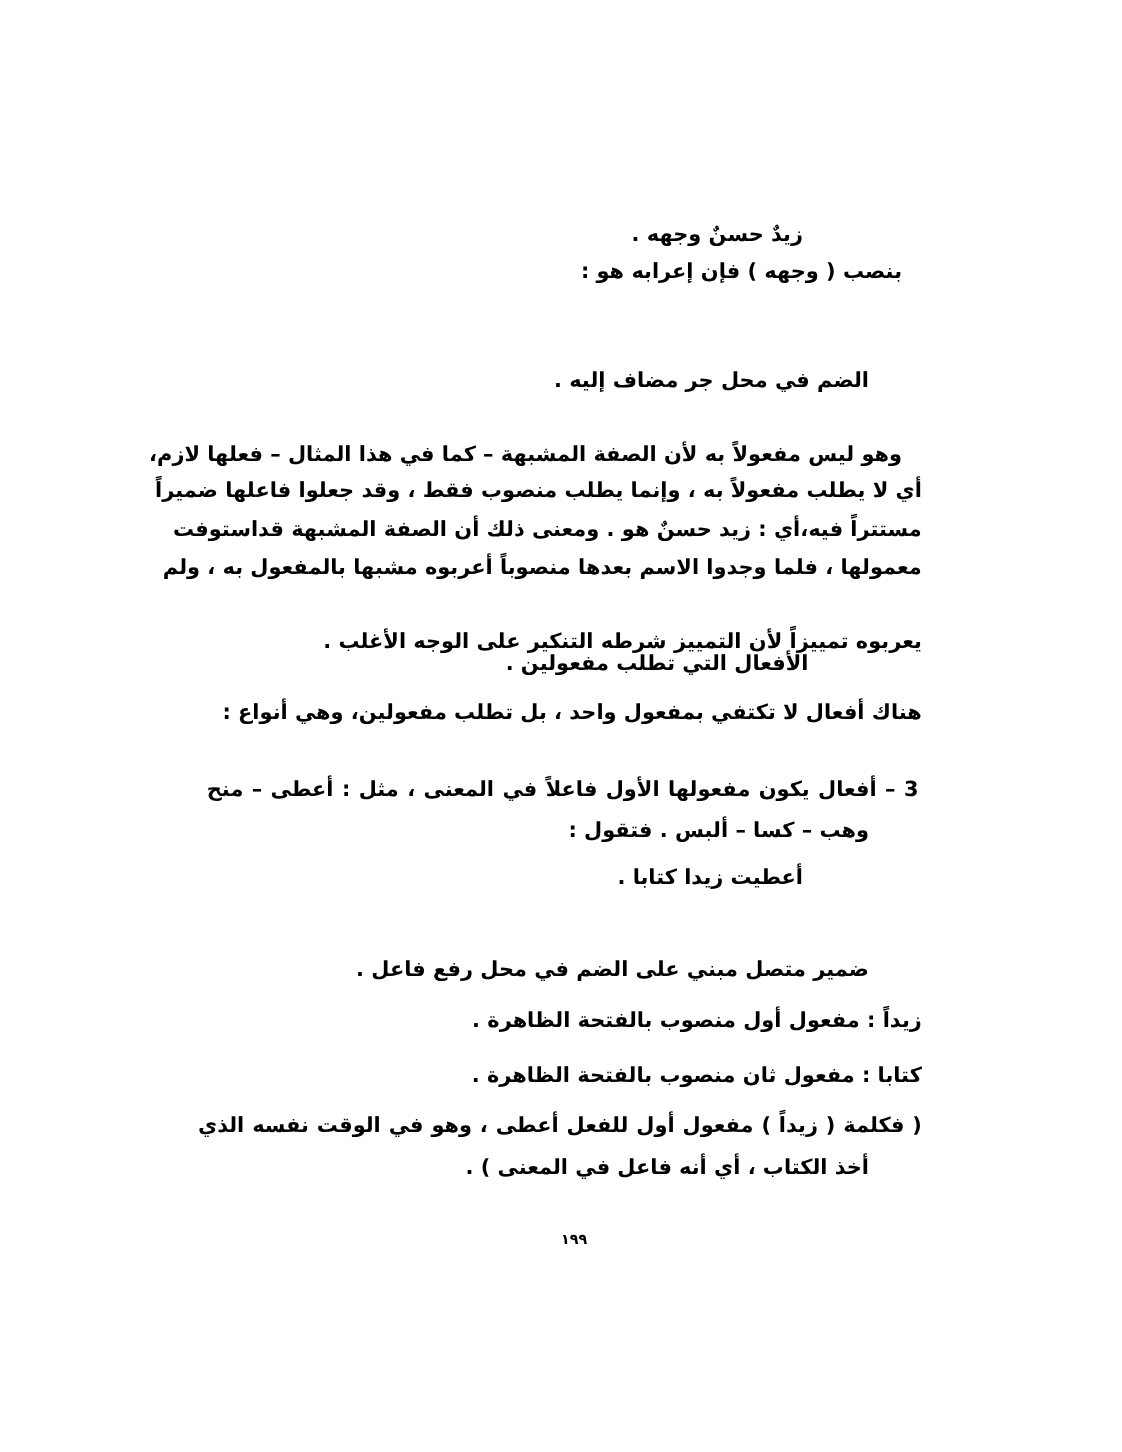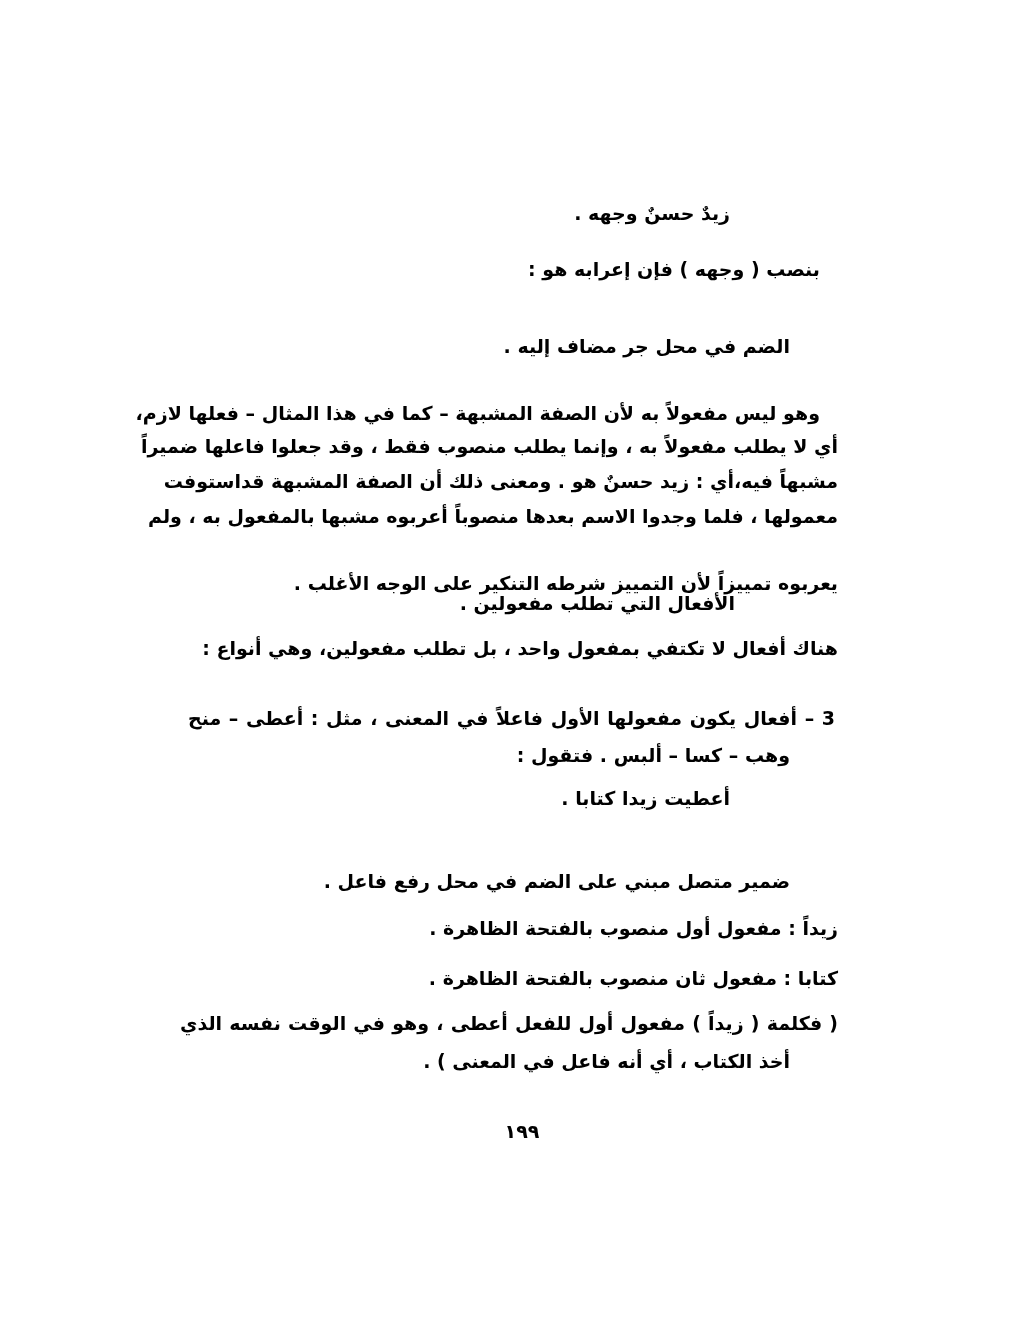--- a/index.html
+++ b/index.html
@@ -6,33 +6,33 @@
   body { width: 1020px; height: 1320px; position: relative; overflow: hidden;
          font-family: "DejaVu Sans", sans-serif; color: #000; }
   .page { position: absolute; left: 0; top: 0; width: 1020px; height: 1320px; background: #fff; }
   .line { position: absolute; right: 182px; direction: rtl; text-align: right;
           font-size: 19px; line-height: 26px; white-space: nowrap; font-weight: bold; }
   .line.just { left: 188px; text-align: justify; text-align-last: justify; }
   .indent1 { right: 200px; }
   .indent2 { right: 230px; }
   .indent3 { right: 290px; }
   .pagenum { position: absolute; left: 0; right: 0; top: 1080px; text-align: center;
-             font-size: 19px; font-weight: bold; direction: rtl; padding-left: 24px; }
+             font-size: 13px; font-weight: bold; direction: rtl; padding-left: 24px; }
 </style>
 </head>
 <body>
 
 <div class="page">
   <div class="line indent3" style="top:200px">زيدٌ حسنٌ وجهه .</div>
-  <div class="line indent1" style="top:256px">بنصب ( وجهه ) فإن إعرابه هو :</div>
+  <div class="line indent1" style="top:234px">بنصب ( وجهه ) فإن إعرابه هو :</div>
   <div class="line indent2" style="top:333px">الضم في محل جر مضاف إليه .</div>
 
   <div class="line just" style="top:400px;left:195px;right:200px">وهو ليس مفعولاً به لأن الصفة المشبهة – كما في هذا المثال – فعلها لازم،</div>
   <div class="line just" style="top:433px">أي لا يطلب مفعولاً به ، وإنما يطلب منصوب فقط ، وقد جعلوا فاعلها ضميراً</div>
-  <div class="line just" style="top:468px">مشبهاً فيه،أي : زيد حسنٌ هو . ومعنى ذلك أن الصفة المشبهة قداستوفت</div>
+  <div class="line just" style="top:468px">مستتراً فيه،أي : زيد حسنٌ هو . ومعنى ذلك أن الصفة المشبهة قداستوفت</div>
   <div class="line just" style="top:503px">معمولها ، فلما وجدوا الاسم بعدها منصوباً أعربوه مشبها بالمفعول به ، ولم</div>
   <div class="line" style="top:570px">يعربوه تمييزاً لأن التمييز شرطه التنكير على الوجه الأغلب .</div>
 
   <div class="line indent2" style="top:590px;right:285px">الأفعال التي تطلب مفعولين .</div>
   <div class="line" style="top:635px">هناك أفعال لا تكتفي بمفعول واحد ، بل تطلب مفعولين، وهي أنواع :</div>
 
   <div class="line just" style="top:705px;left:188px;right:185px">3 – أفعال يكون مفعولها الأول فاعلاً في المعنى ، مثل : أعطى – منح</div>
   <div class="line indent2" style="top:742px">وهب – كسا – ألبس . فتقول :</div>
   <div class="line indent3" style="top:785px">أعطيت زيدا كتابا .</div>
 

